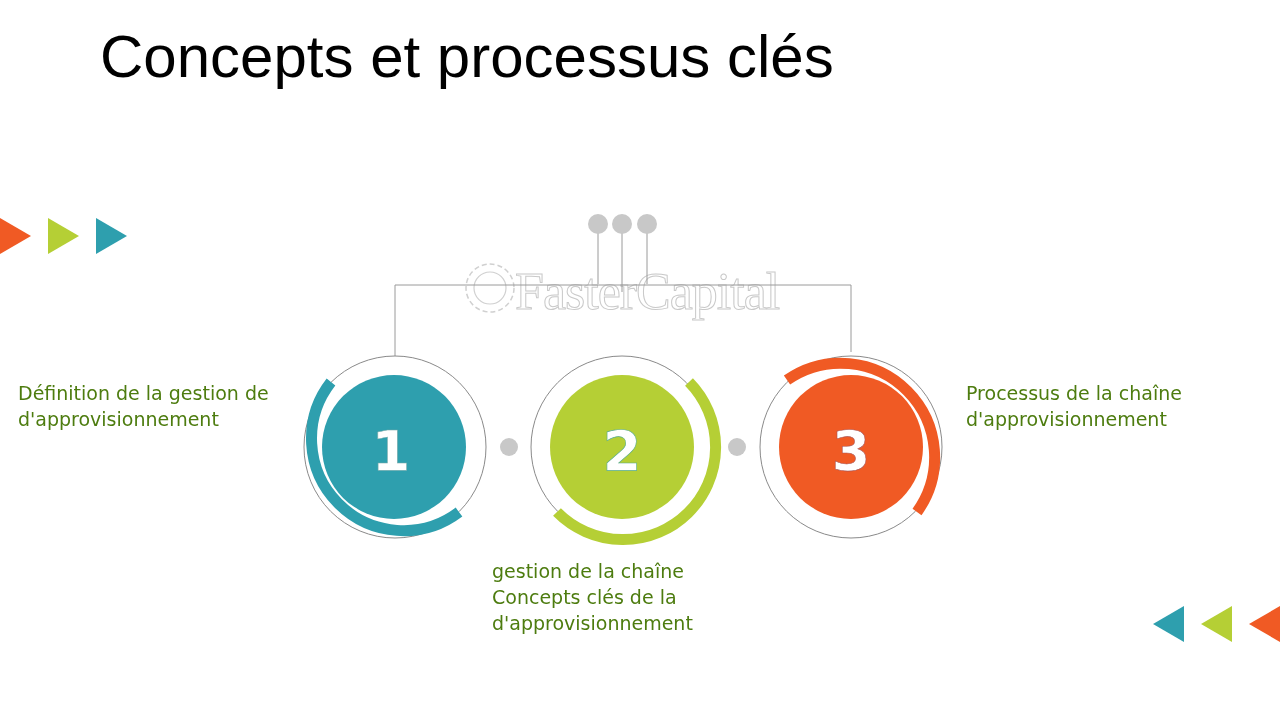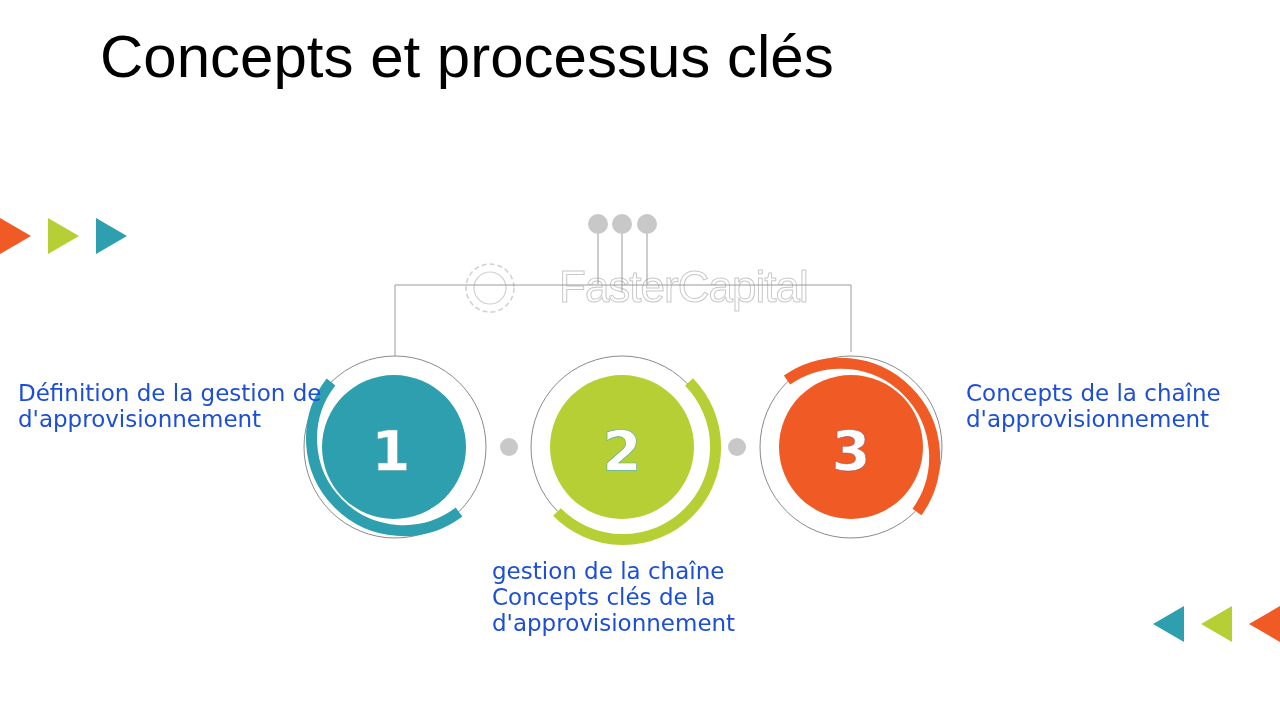--- a/index.html
+++ b/index.html
@@ -10,28 +10,28 @@
     }
     .title {
       position: absolute; left: 100px; top: 22px;
       font-size: 60px; color: #000; font-weight: normal;
       letter-spacing: 0px; margin: 0; white-space: nowrap;
     }
     .arrows { position: absolute; }
     .diagram { position: absolute; left: 0; top: 0; width: 1280px; height: 720px; }
     .label {
       position: absolute; font-family: "DejaVu Sans", sans-serif;
-      font-size: 23px; line-height: 26px; color: #1d4ed8;
+      font-size: 19px; line-height: 26px; color: #4d7c0f;
     }
     .label .line { display: block; white-space: nowrap; }
     .watermark {
       position: absolute; left: 515px; top: 262px;
-      font-family: Liberation Sans, sans-serif; font-size: 44px;
+      font-family: Liberation Serif, serif; font-size: 52px;
       color: transparent; -webkit-text-stroke: 1px #c9c9c9;
-      letter-spacing: -1px; white-space: nowrap; margin-left: 44px;
+      letter-spacing: -1px; white-space: nowrap;
     }
   </style>
 </head>
 <body>
 
 <h1 class="title">Concepts et processus clés</h1>
 
 <svg class="arrows" style="left:0;top:214px" width="140" height="46" viewBox="0 0 140 46">
   <polygon points="0,4 31,22 0,40" fill="#f05a24"></polygon>
   <polygon points="48,4 79,22 48,40" fill="#b5cf35"></polygon>
@@ -94,15 +94,15 @@
   <span class="line">d'approvisionnement</span>
 </div>
 
 <div class="label" style="left:492px;top:558px">
   <span class="line">gestion de la chaîne</span>
   <span class="line">Concepts clés de la</span>
   <span class="line">d'approvisionnement</span>
 </div>
 
 <div class="label" style="left:966px;top:380px">
-  <span class="line">Concepts de la chaîne</span>
+  <span class="line">Processus de la chaîne</span>
   <span class="line">d'approvisionnement</span>
 </div>
 
 </body></html>

